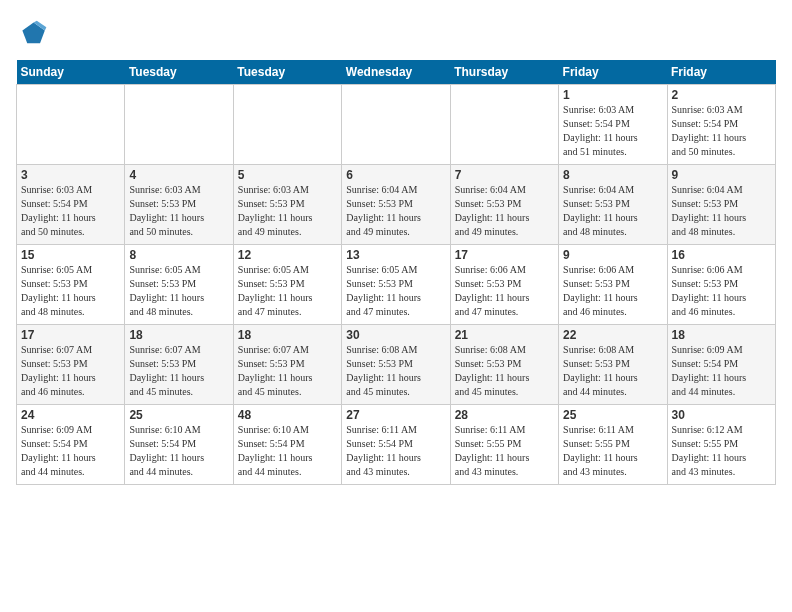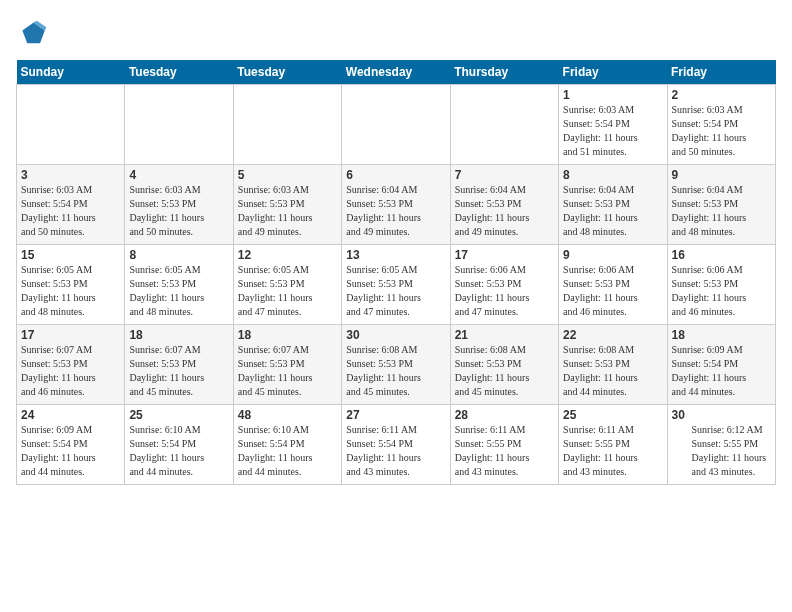--- a/index.html
+++ b/index.html
@@ -338,20 +338,20 @@
         </td>
         <td>
           <span class="day-num">25</span>
           <div class="day-info" style="white-space: pre-line;">Sunrise: 6:11 AM
 Sunset: 5:55 PM
 Daylight: 11 hours
 and 43 minutes.</div>
         </td>
         <td>
           <span class="day-num">30</span>
-          <div class="day-info" style="white-space: pre-line; margin-left: 20px;">Sunrise: 6:12 AM
+          <div class="day-info" style="white-space: pre-line;">Sunrise: 6:12 AM
 Sunset: 5:55 PM
 Daylight: 11 hours
 and 43 minutes.</div>
         </td>
       </tr>
     </tbody>
 </table>
 
 </body></html>

